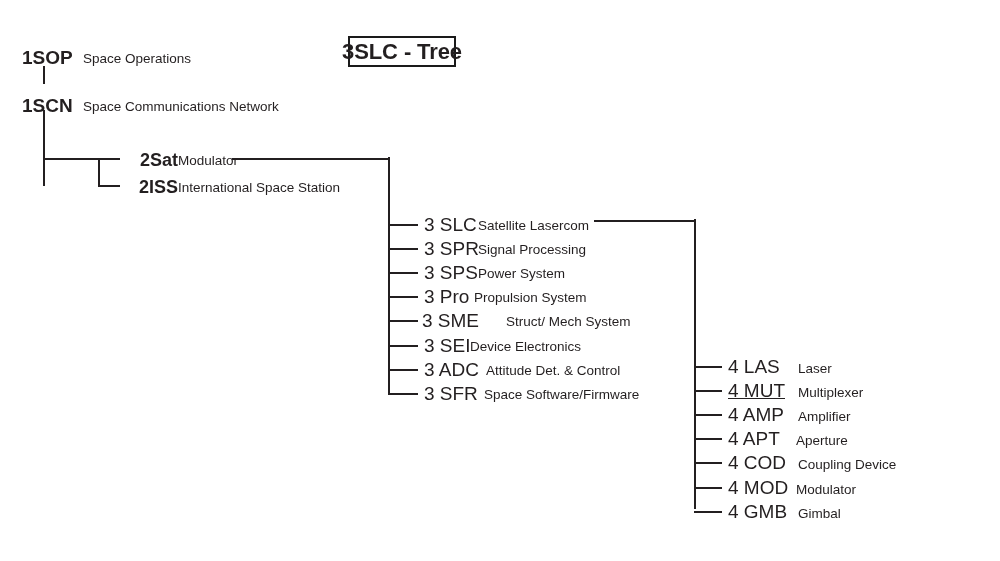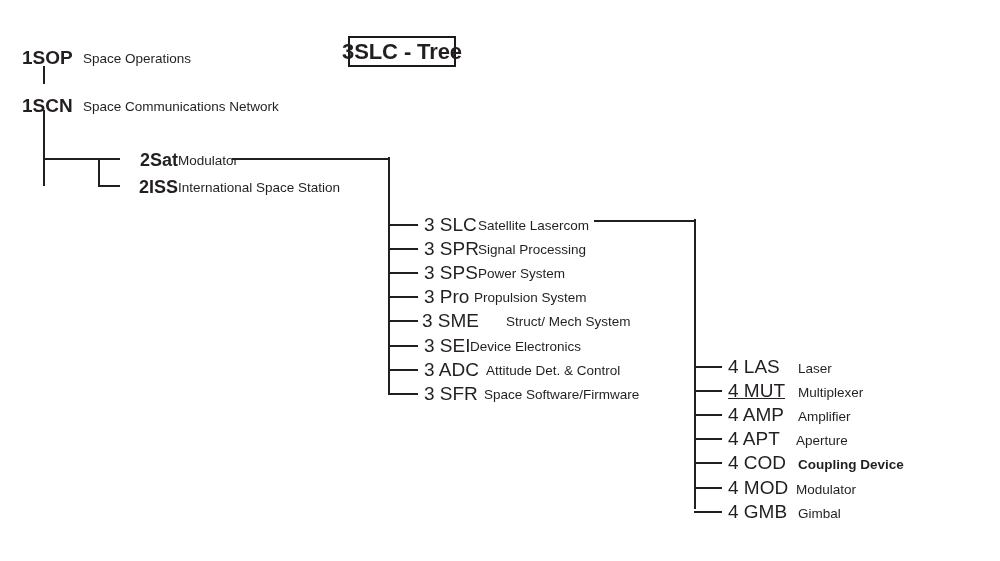--- a/index.html
+++ b/index.html
@@ -134,20 +134,20 @@
       <div class="desc" style="left: 484px; top: 388px;">Space Software/Firmware</div>
       <div class="code lvl4" style="top: 357px; left: 728px;">4 LAS</div>
       <div class="desc" style="left: 798px; top: 362px;">Laser</div>
       <div class="code lvl4" style="top: 381px; left: 728px; text-decoration: underline;">4 MUT</div>
       <div class="desc" style="left: 798px; top: 386px;">Multiplexer</div>
       <div class="code lvl4" style="top: 405px; left: 728px;">4 AMP</div>
       <div class="desc" style="left: 798px; top: 410px;">Amplifier</div>
       <div class="code lvl4" style="top: 429px; left: 728px;">4 APT</div>
       <div class="desc" style="left: 796px; top: 434px;">Aperture</div>
       <div class="code lvl4" style="top: 453px; left: 728px;">4 COD</div>
-      <div class="desc" style="left: 798px; top: 458px; font-weight: bold;">Coupling Device</div>
+      <div class="desc" style="left: 798px; top: 458px;">Coupling Device</div>
       <div class="code lvl4" style="top: 478px; left: 728px;">4 MOD</div>
       <div class="desc" style="left: 796px; top: 483px;">Modulator</div>
       <div class="code lvl4" style="top: 502px; left: 728px;">4 GMB</div>
       <div class="desc" style="left: 798px; top: 507px;">Gimbal</div>
     </div>
 
 </div>
 
 </body></html>

